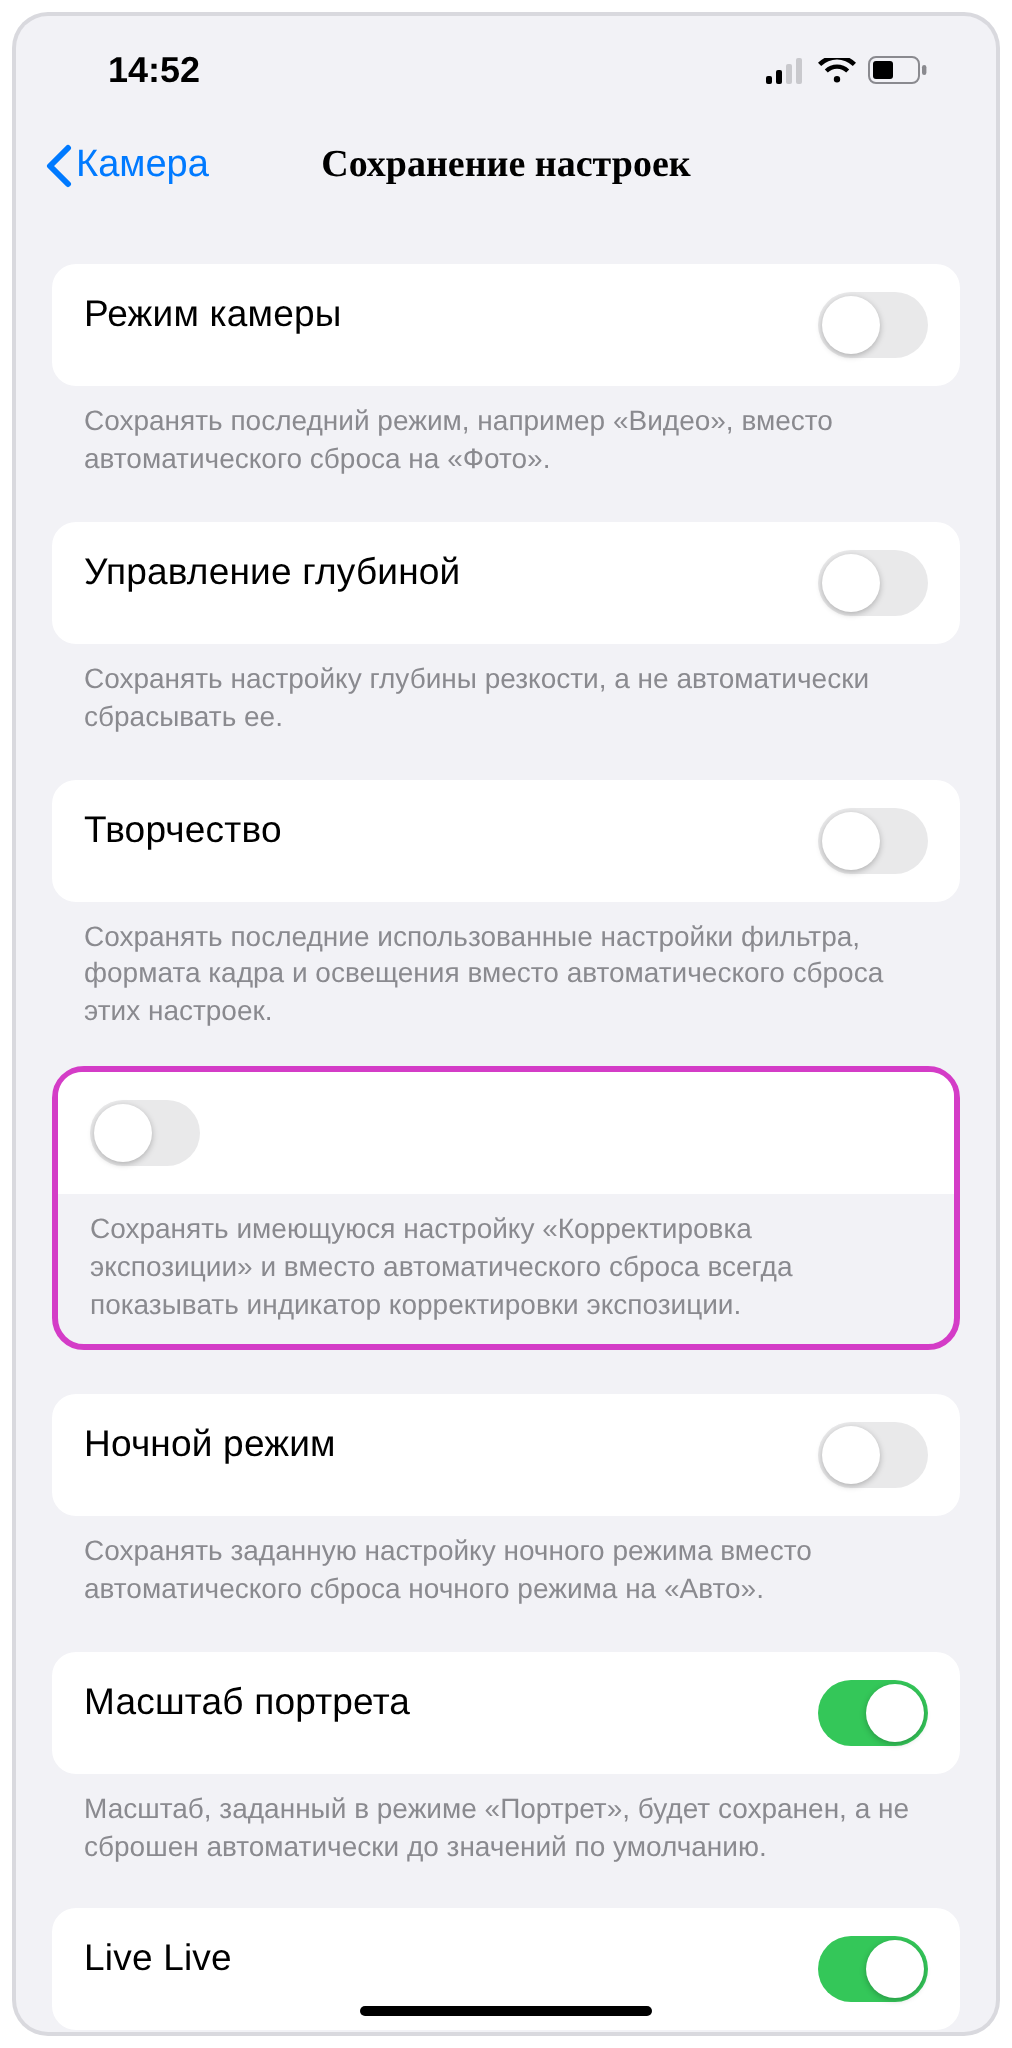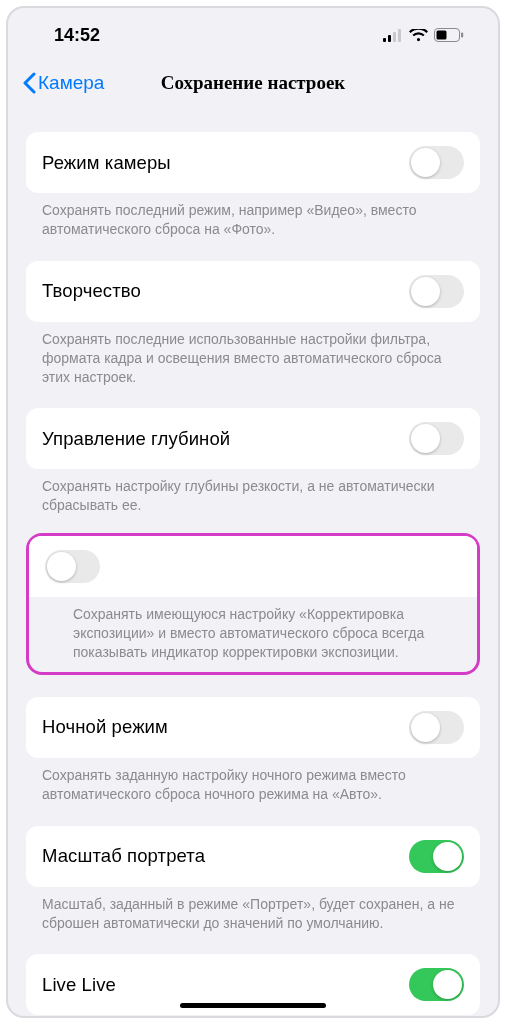--- a/index.html
+++ b/index.html
@@ -27,28 +27,28 @@
   .nav-title {
     position: absolute; left: 0; right: 0; text-align: center;
     font-size: 19px; font-weight: 600; color: #000; pointer-events: none; font-family: Liberation Serif, serif;
   }
   
   .content { padding: 0 18px 0 18px; height: calc(100% - 102px); overflow: hidden; }
   .group { margin-top: 22px; }
   .group.highlight { border: 3px solid #d43cc7; border-radius: 16px; padding-bottom: 6px; margin-top: 18px; }
   .cell {
     background: #fff; border-radius: 12px; padding: 14px 16px;
-    display: flex; align-items: center; justify-content: space-between;
+    display: flex; justify-content: space-between;
   }
   .group.highlight .cell { border-radius: 12px 12px 0 0; margin: 0; }
   .cell-title { font-size: 18.5px; font-weight: 500; color: #000; letter-spacing: 0.1px; }
   .footer {
     font-size: 14px; line-height: 1.35; color: #8a8a8f; padding: 8px 16px 0 16px;
   }
-  .group.highlight .footer { padding: 8px 16px 4px 16px; margin-left: 28px; }
+  .group.highlight .footer { padding: 8px 16px 4px 16px; }
   
   .toggle {
     width: 55px; height: 33px; border-radius: 20px; position: relative; flex-shrink: 0;
     background: #e9e9ea; transition: background .15s;
   }
   .toggle.on { background: #34c759; }
   .knob {
     position: absolute; top: 2px; left: 2px; width: 29px; height: 29px; border-radius: 50%;
     background: #fff; box-shadow: 0 1px 3px rgba(0,0,0,.25);
   }
@@ -99,35 +99,35 @@
         <div class="cell">
           <div class="cell-title">Режим камеры</div>
           <div class="toggle">
             <div class="knob"></div>
           </div>
         </div>
         <div class="footer">Сохранять последний режим, например «Видео», вместо автоматического сброса на «Фото».</div>
       </div>
       <div class="group">
         <div class="cell">
+          <div class="cell-title">Управление глубиной</div>
+          <div class="toggle">
+            <div class="knob"></div>
+          </div>
+        </div>
+        <div class="footer">Сохранять настройку глубины резкости, а не автоматически сбрасывать ее.</div>
+      </div>
+      <div class="group">
+        <div class="cell">
           <div class="cell-title">Творчество</div>
           <div class="toggle">
             <div class="knob"></div>
           </div>
         </div>
         <div class="footer">Сохранять последние использованные настройки фильтра, формата кадра и освещения вместо автоматического сброса этих настроек.</div>
-      </div>
-      <div class="group">
-        <div class="cell">
-          <div class="cell-title">Управление глубиной</div>
-          <div class="toggle">
-            <div class="knob"></div>
-          </div>
-        </div>
-        <div class="footer">Сохранять настройку глубины резкости, а не автоматически сбрасывать ее.</div>
       </div>
       <div class="group highlight">
         <div class="cell">
           <div class="toggle">
             <div class="knob"></div>
           </div>
         </div>
         <div class="footer">Сохранять имеющуюся настройку «Корректировка экспозиции» и вместо автоматического сброса всегда показывать индикатор корректировки экспозиции.</div>
       </div>
       <div class="group">

